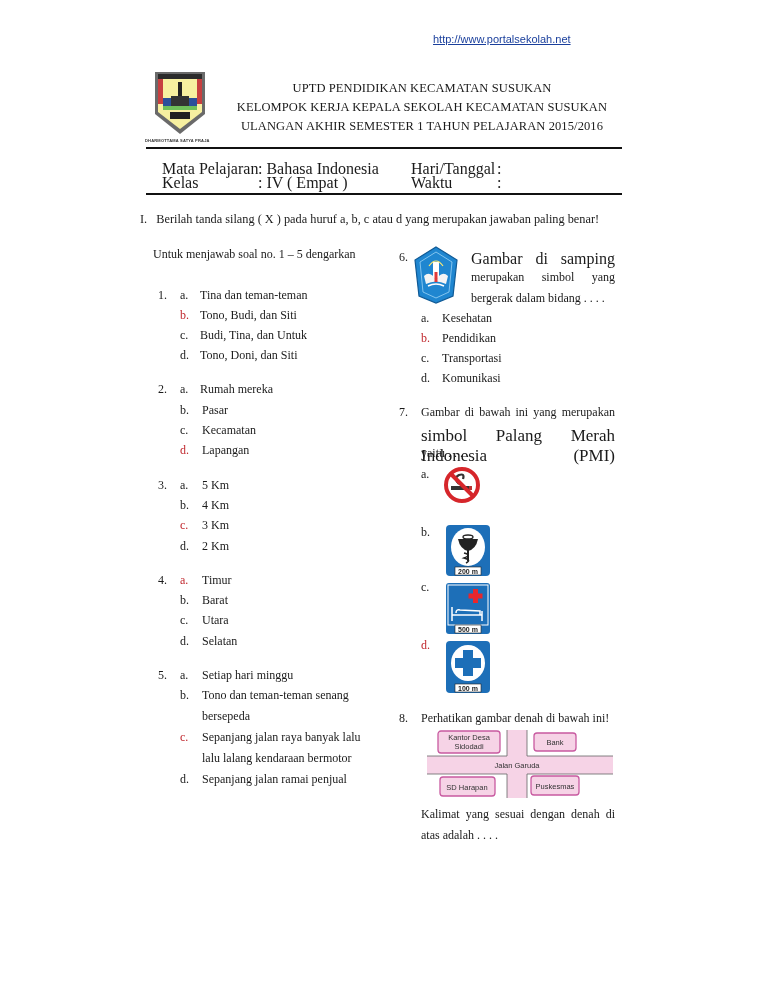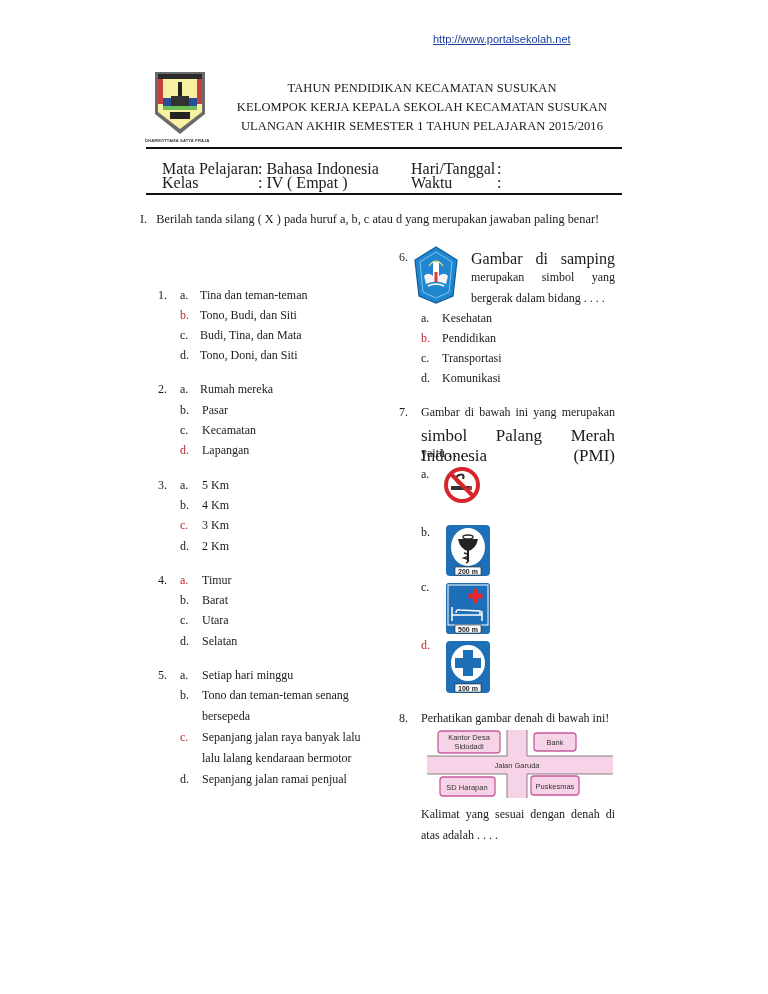--- a/index.html
+++ b/index.html
@@ -35,21 +35,21 @@
     <rect x="44" y="9" width="5" height="25" fill="#c74040"></rect>
     <rect x="10" y="28" width="34" height="8" fill="#2a4f9a"></rect>
     <rect x="25" y="12" width="4" height="24" fill="#222"></rect>
     <rect x="18" y="26" width="18" height="10" fill="#333"></rect>
     <rect x="10" y="36" width="34" height="4" fill="#6fbf5a"></rect>
     <rect x="17" y="42" width="20" height="7" fill="#222"></rect>
   </svg>
 </div>
 <div class="abs logo-caption">DHARMOTTAMA SATYA PRAJA</div>
 
-<div class="abs head-line" style="top:81px;">TAHUN PENDIDIKAN KECAMATAN SUSUKAN</div>
+<div class="abs head-line" style="top:81px;">UPTD PENDIDIKAN KECAMATAN SUSUKAN</div>
 <div class="abs head-line" style="top:100px;">KELOMPOK KERJA KEPALA SEKOLAH KECAMATAN SUSUKAN</div>
 <div class="abs head-line" style="top:119px;">ULANGAN AKHIR SEMESTER 1 TAHUN PELAJARAN 2015/2016</div>
 
 <div class="abs rule" style="top:147px;"></div>
 
 <div class="abs info" style="left:162px; top:160px;">Mata Pelajaran</div>
 <div class="abs info" style="left:258px; top:160px;">: Bahasa Indonesia</div>
 <div class="abs info" style="left:411px; top:160px;">Hari/Tanggal</div>
 <div class="abs info" style="left:497px; top:160px;">:</div>
 <div class="abs info" style="left:162px; top:174px;">Kelas</div>
@@ -58,27 +58,28 @@
 <div class="abs info" style="left:497px; top:174px;">:</div>
 
 <div class="abs rule" style="top:193px;"></div>
 
 <div class="abs instr">
   <span>I.</span>
   <span style="margin-left:6px;">Berilah tanda silang ( X ) pada huruf a, b, c atau d yang merupakan jawaban paling benar!</span>
 </div>
 
 <div class="abs col-text" style="left:153px; top:245px; line-height:18px;">
+  <div>Untuk menjawab soal no. 1 – 5 dengarkan</div>
 </div>
 
 <div>
   <div class="abs num" style="left:158px; top:288px;">1.</div>
   <div class="opt-row" style="left:180px; top:288px;"><span>a.</span><span style="position:absolute; left:20px;">Tina dan teman-teman</span></div>
   <div class="opt-row" style="left:180px; top:308px;"><span class="red">b.</span><span style="position:absolute; left:20px;">Tono, Budi, dan Siti</span></div>
-  <div class="opt-row" style="left:180px; top:328px;"><span>c.</span><span style="position:absolute; left:20px;">Budi, Tina, dan Mata</span></div>
+  <div class="opt-row" style="left:180px; top:328px;"><span>c.</span><span style="position:absolute; left:20px;">Budi, Tina, dan Untuk</span></div>
   <div class="opt-row" style="left:180px; top:348px;"><span>d.</span><span style="position:absolute; left:20px;">Tono, Doni, dan Siti</span></div>
 </div>
 
 <div>
   <div class="abs num" style="left:158px; top:382px;">2.</div>
   <div class="opt-row" style="left:180px; top:382px;"><span>a.</span><span style="position:absolute; left:20px;">Rumah mereka</span></div>
   <div class="opt-row" style="left:180px; top:403px;"><span>b.</span><span style="position:absolute; left:22px;">Pasar</span></div>
   <div class="opt-row" style="left:180px; top:423px;"><span>c.</span><span style="position:absolute; left:22px;">Kecamatan</span></div>
   <div class="opt-row" style="left:180px; top:443px;"><span class="red">d.</span><span style="position:absolute; left:22px;">Lapangan</span></div>
 </div>

